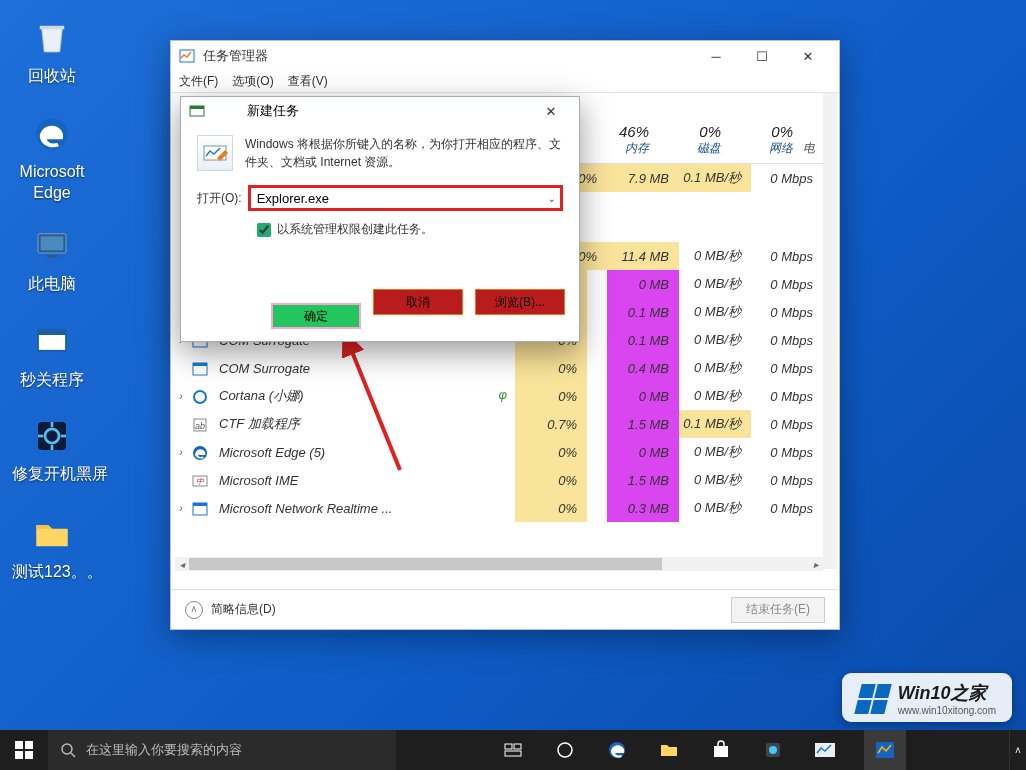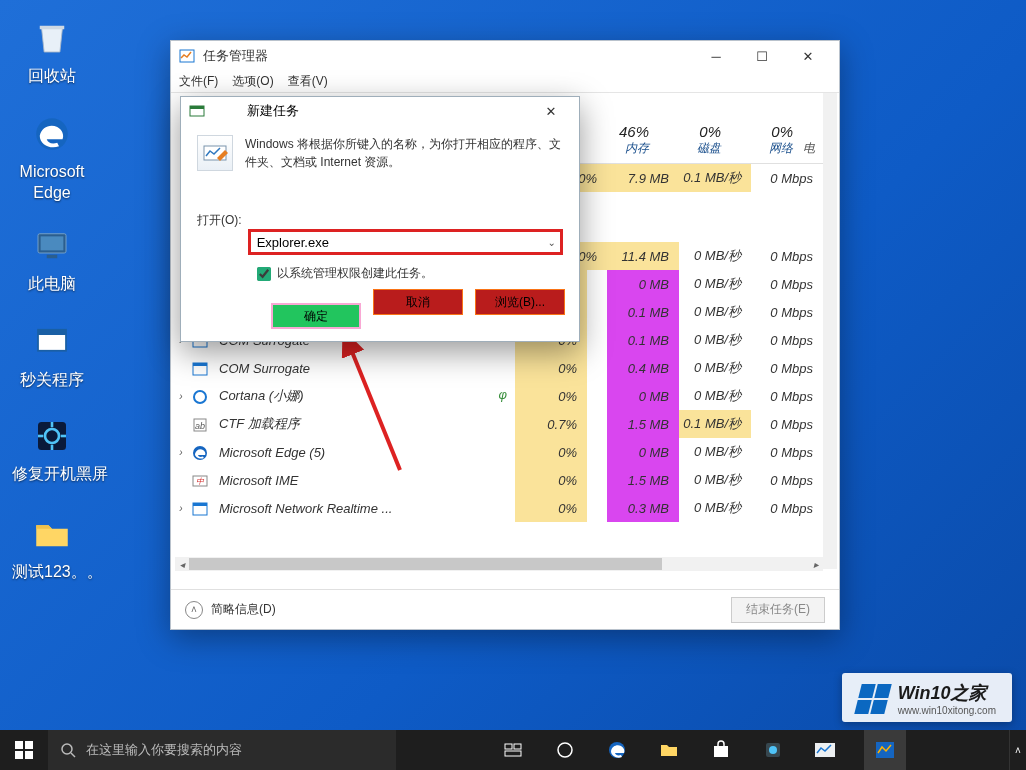--- a/index.html
+++ b/index.html
@@ -56,35 +56,35 @@
 .nt-title { height:28px; display:flex; align-items:center; padding:0 8px; font-size:13px;gap:36px; }
 .nt-title .nicon { width:16px; height:16px; margin-right:6px; color:#2a7b3a; }
 .nt-title .spacer { flex:1; }
 .nt-title .close { width:40px; height:28px; display:flex; align-items:center; justify-content:center; color:#333; }
 .nt-body { padding:10px 16px 6px; font-size:12px; color:#333; }
 .nt-desc { display:flex; gap:12px; margin-bottom:14px; }
 .nt-desc .runicon { width:36px; height:36px; flex:0 0 36px; border:1px solid #cfd7df; background:linear-gradient(#fff,#eaf0f6); display:flex; align-items:center; justify-content:center; }
 .nt-desc p { line-height:1.5; }
 .nt-open-row { display:flex; align-items:center; gap:6px; }
 .nt-open-row label { white-space:nowrap; }
-.nt-combo { flex:1; height:26px; border:3px solid #d22; position:relative; background:#fff;margin-top:44px; }
+.nt-combo { flex:1; height:26px; border:3px solid #d22; position:relative; background:#fff; }
 .nt-combo input { position:absolute; inset:0; border:none; outline:none; padding:0 22px 0 6px; font-size:13px; }
 .nt-combo .dd { position:absolute; right:4px; top:50%; transform:translateY(-50%); color:#555; font-size:10px; }
 .nt-check-row { margin:10px 0 0 60px; display:flex; align-items:center; gap:6px; }
 .nt-check-row input { width:14px; height:14px; accent-color:#2a7; }
 .nt-buttons { position:absolute; bottom:12px; right:14px; display:flex; gap:12px; }
 .nt-buttons button { width:90px; height:26px; font-size:12px; background:#b91c1c; border:1px solid #f97316; }
 .nt-buttons button.primary { background:#22c55e; border:2px solid #f9a8d4;margin-top:14px; }
 
 
 .arrow-red { position:absolute; pointer-events:none; }
 .arrow-red svg { overflow:visible; }
 
 
-.watermark { position:absolute; right:14px; bottom:48px; padding:8px 16px 6px; background:rgba(255,255,255,.9); border-radius:3px; display:flex; align-items:center; gap:10px; box-shadow:0 2px 8px rgba(0,0,0,.3); }
+.watermark { position:absolute; right:14px; bottom:48px; padding:8px 16px 6px; background:rgba(255,255,255,.9); border-radius:9px; display:flex; align-items:center; gap:10px; box-shadow:0 2px 8px rgba(0,0,0,.3); }
 .watermark .wlogo { width:30px; height:30px; display:grid; grid-template:1fr 1fr/1fr 1fr; gap:2px; transform:skewX(-14deg); }
 .watermark .wlogo div { background:#0b68c1; }
 .watermark .wtxt { font-size:18px; font-weight:600; font-style:italic; color:#1a1a1a; }
 .watermark .wtxt small { display:block; font-size:10px; font-style:normal; color:#555; font-weight:400; }
 
 
 .taskbar { position:absolute; left:0; right:0; bottom:0; height:40px; background:#1e1e1e; display:flex; align-items:center; color:#fff; font-size:13px; }
 .taskbar .start { width:48px; height:40px; display:flex; align-items:center; justify-content:center; }
 .taskbar .start .wlogo { width:18px; height:18px; display:grid; grid-template:1fr 1fr/1fr 1fr; gap:2px; }
 .taskbar .start .wlogo div { background:#fff; }

